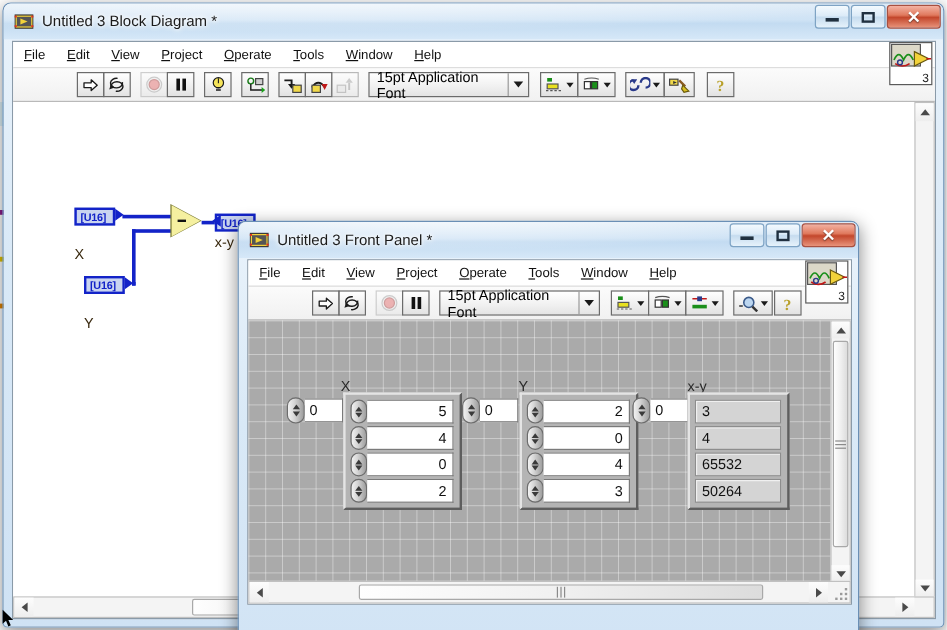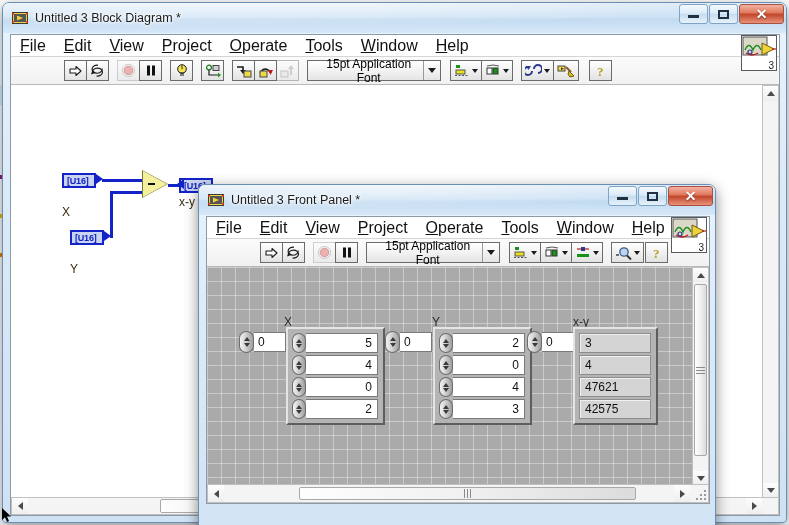--- a/index.html
+++ b/index.html
@@ -77,21 +77,21 @@
   }
 
   
   .menubar {
     position: absolute; left: 0; height: 22px;
     display: flex; align-items: center;
     background: #ffffff;
     border-bottom: 1px solid #d5d5d5;
   }
   .menu-item {
-    font-size: 16px; color: #111;
+    font-size: 11px; color: #111;
     padding: 2px 9px 2px 9px;
     white-space: nowrap;
   }
   .menu-item u { text-decoration: underline; }
 
   
   .toolbar {
     position: absolute; left: 0;
     background: linear-gradient(to bottom,#fbfbfb 0%, #f1f1f1 100%);
     display: flex; align-items: center;
@@ -109,21 +109,20 @@
   .tbtn.disabled { opacity: .45; }
   .tb-sep { width: 9px; height: 1px; }
 
   .font-combo {
     height: 21px;
     border: 1px solid #6b6b6b;
     background: linear-gradient(to bottom,#ffffff 0%, #f0f0f0 60%, #e4e4e4 100%);
     display: flex; align-items: center;
     font-size: 12px; color: #000;
     padding-left: 6px;
-    text-align: center;
   }
   .combo-arrow-box {
     margin-left: auto; width: 17px; height: 100%;
     border-left: 1px solid #9a9a9a;
     display: flex; align-items: center; justify-content: center;
   }
   .caret { width: 0; height: 0; border-left: 4px solid transparent; border-right: 4px solid transparent; border-top: 5px solid #1a1a1a; }
   .caret.sm { border-left-width: 3px; border-right-width: 3px; border-top-width: 4px; }
 
   .dd-btn {
@@ -758,24 +757,24 @@
         <div class="idx-val">0</div>
       </div>
       <div class="arr-frame" style="left:366px; top:60px;">
         <div class="arr-row">
           <div class="arr-cell ind">3</div>
         </div>
         <div class="arr-row">
           <div class="arr-cell ind">4</div>
         </div>
         <div class="arr-row">
-          <div class="arr-cell ind">47621</div>
-        </div>
-        <div class="arr-row">
-          <div class="arr-cell ind">42575</div>
+          <div class="arr-cell ind">65532</div>
+        </div>
+        <div class="arr-row">
+          <div class="arr-cell ind">50264</div>
         </div>
       </div>
     </div>
 
     <div class="sb" style="right:0; top:50px; width:17px; height:219px;">
       <div class="sb-arrow" style="left:0; top:0; width:15px; height:14px;">
           <i class="tri tri-up"></i>
         </div>
       <div class="sb-thumb" style="left:1px; top:16px; width:13px; height:172px;">
         <span class="grip-v">

